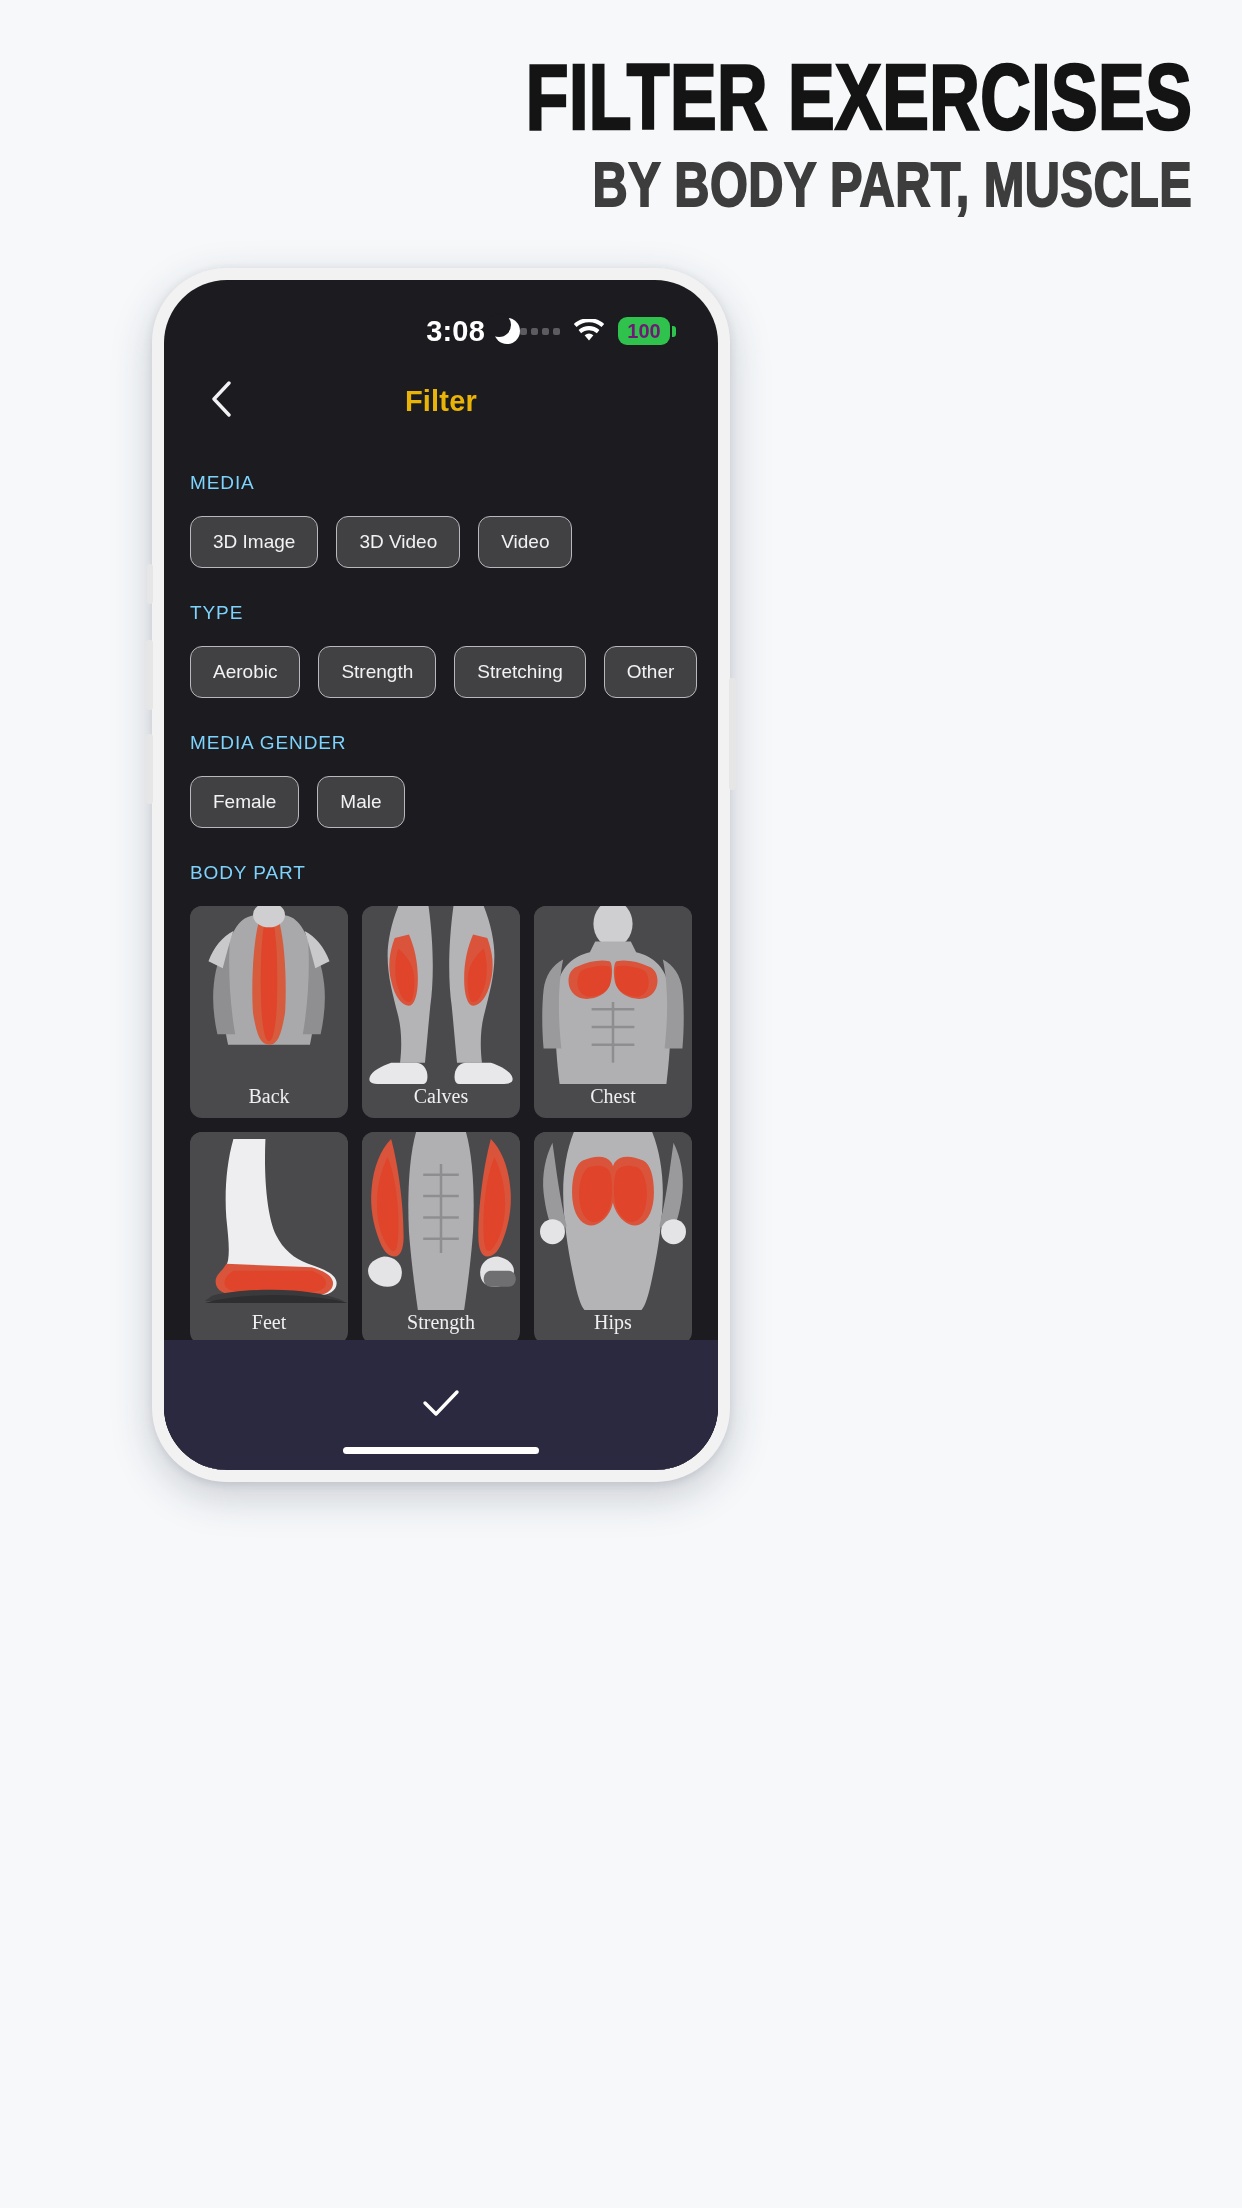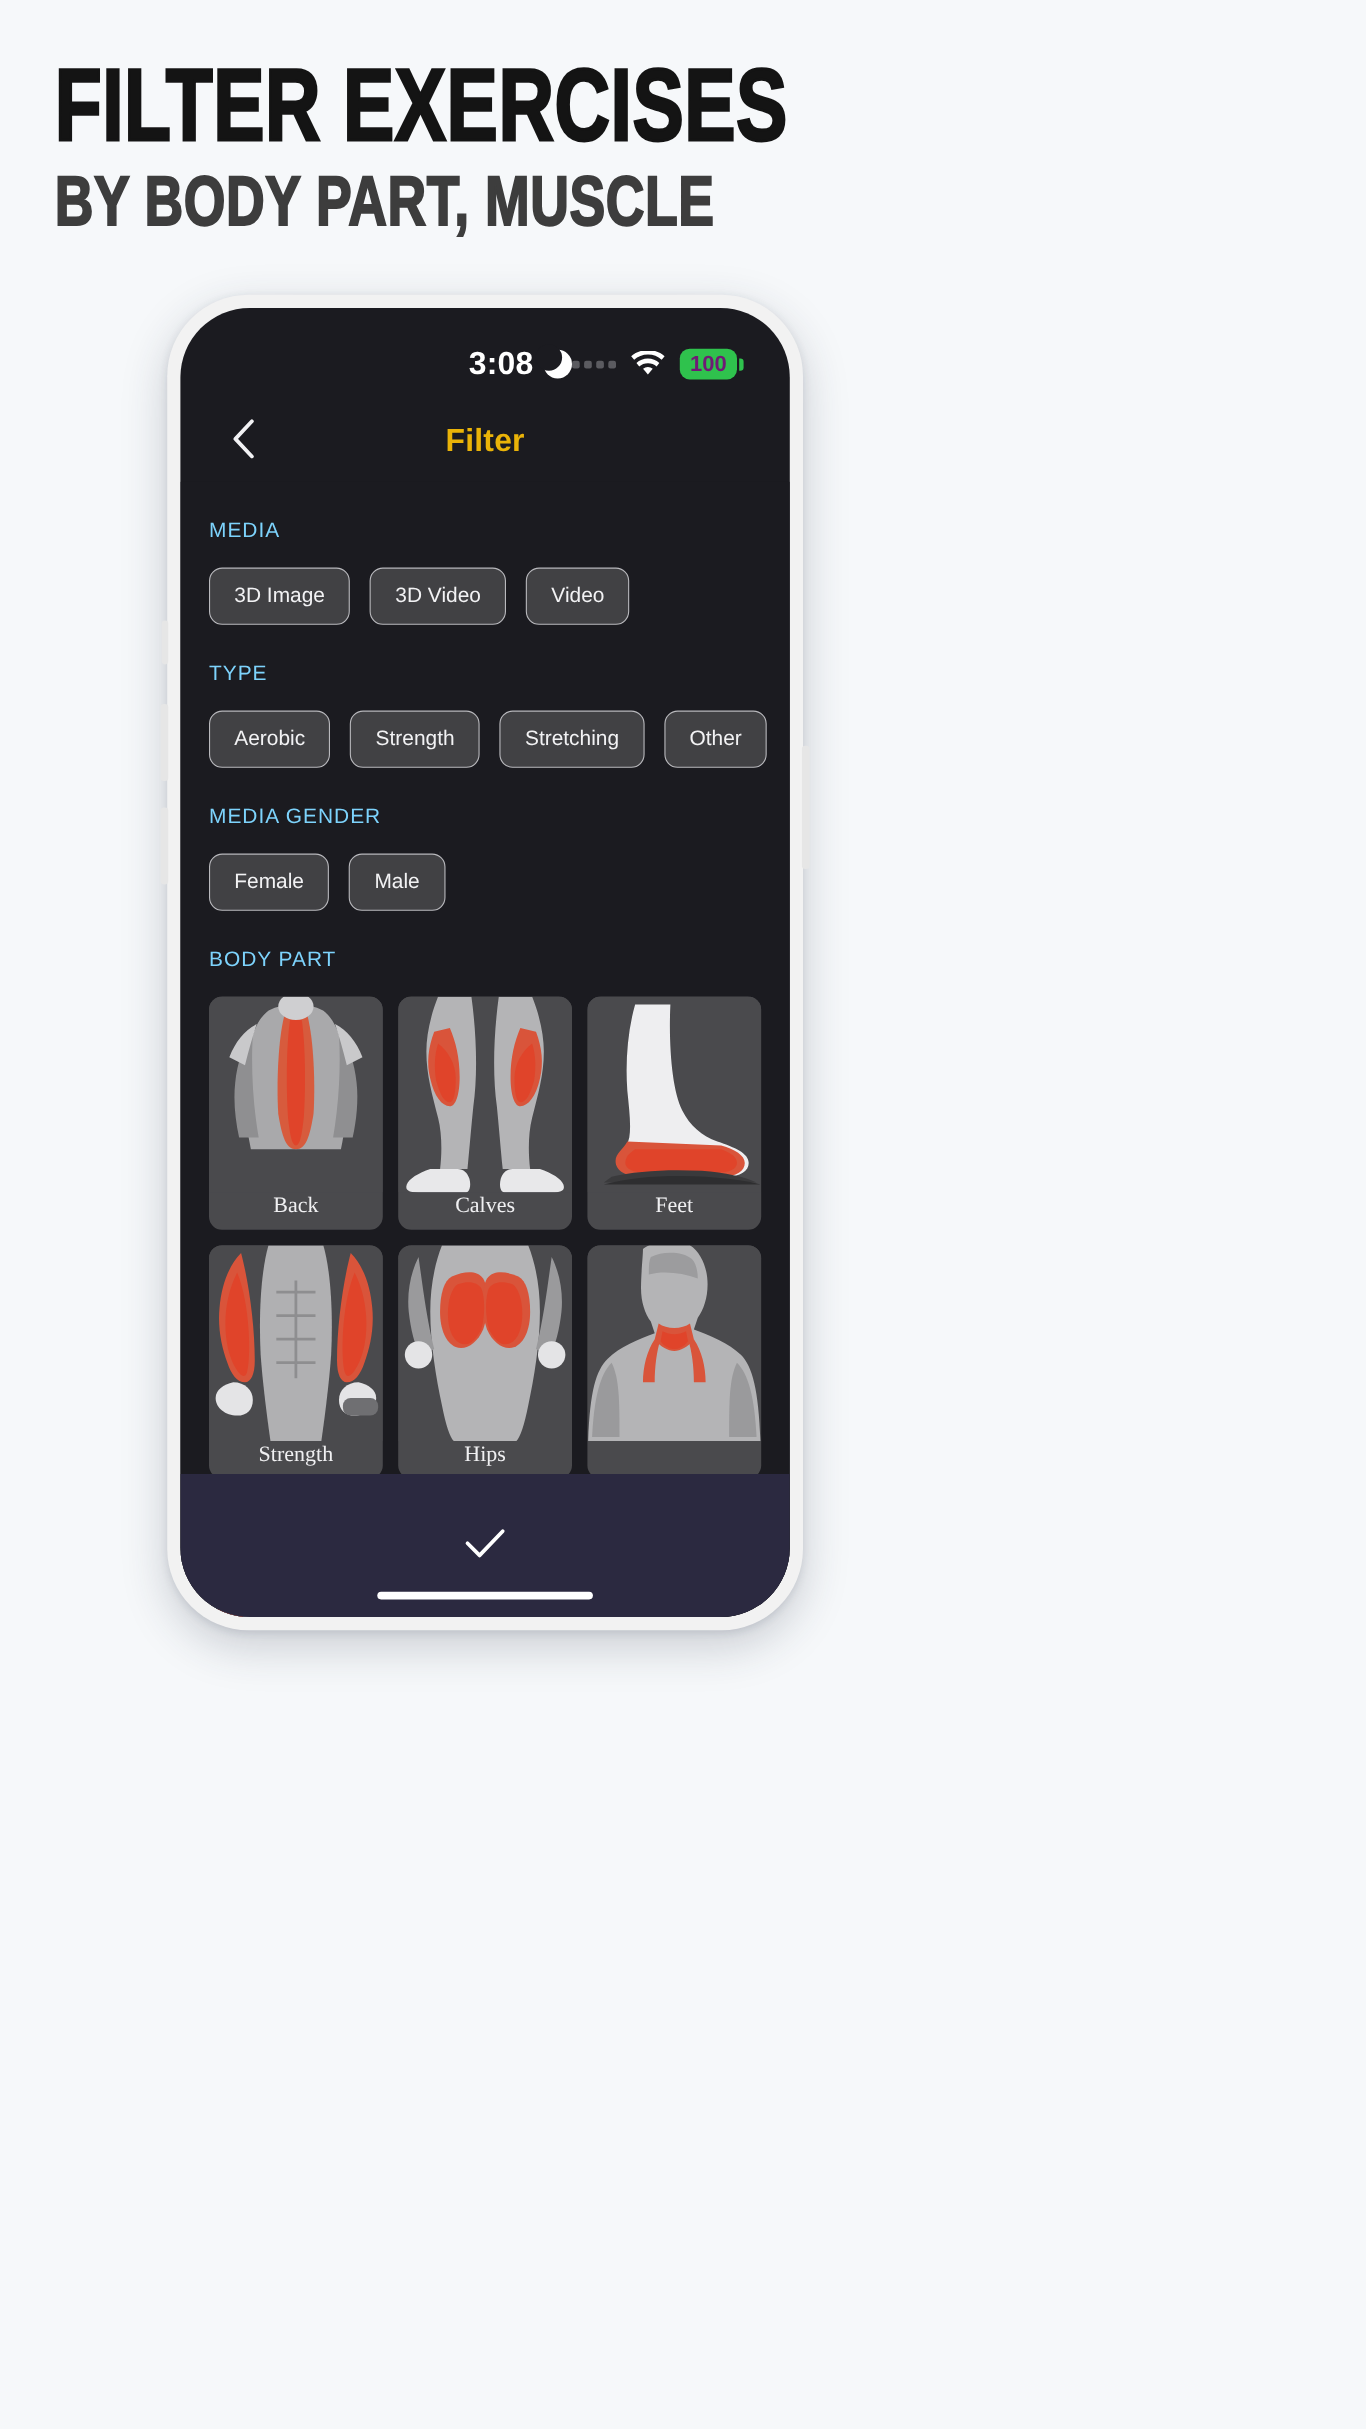--- a/index.html
+++ b/index.html
@@ -8,21 +8,21 @@
     background: #f6f8fa;
     font-family: "Liberation Sans", sans-serif;
     position: relative;
     overflow: hidden;
   }
 
   
   .promo {
     position: absolute;
     top: 52px; left: 0; right: 0;
-    text-align: left;
+    text-align: right;
   }
   .promo-title {
     font-family: "Liberation Sans", sans-serif;
     font-weight: 700;
     font-size: 76px;
     line-height: 0.98;
     letter-spacing: 0.5px;
     color: #141414;
     transform: scaleX(0.92) scaleY(1.22);
     transform-origin: center top;
@@ -327,20 +327,38 @@
               <path d="M76 18c3 8 4 16 2 24-2 9-6 14-10 14-3 0-5-6-5-15 0-10 2-18 5-25z" fill="#d9543a"></path>
               <path d="M26 24c-2 6-2 13-1 19 2 7 4 11 7 11 2 0 3-5 3-12 0-8-4-14-9-18z" fill="#e0442a"></path>
               <path d="M74 24c2 6 2 13 1 19-2 7-4 11-7 11-2 0-3-5-3-12 0-8 4-14 9-18z" fill="#e0442a"></path>
               <path d="M22 88c-6 2-11 5-12 8-1 3 1 4 6 4h24c2 0 3-3 2-7-1-3-3-5-6-5z" fill="#e8e8ea"></path>
               <path d="M78 88c6 2 11 5 12 8 1 3-1 4-6 4H60c-2 0-3-3-2-7 1-3 3-5 6-5z" fill="#e8e8ea"></path>
             </svg>
           </div>
           <div class="bp-label">Calves</div>
         </div>
 
+        <div class="bp-card">
+          <div class="bp-art">
+            <svg viewBox="0 0 100 100" preserveAspectRatio="xMidYMid slice" xmlns="http://www.w3.org/2000/svg">
+              <rect width="100" height="100" fill="#4a4a4d"></rect>
+              <ellipse cx="50" cy="10" rx="11" ry="13" fill="#cfcfd1"></ellipse>
+              <path d="M40 20h20l3 6c9 2 16 8 18 18 2 12 2 32-1 56H20c-3-24-3-44-1-56 2-10 9-16 18-18z" fill="#b0b0b2"></path>
+              <path d="M30 34c6-3 13-4 18-3 2 1 2 10 0 14-2 5-9 8-15 7-5-1-8-5-8-10 0-4 2-7 5-8z" fill="#d9543a"></path>
+              <path d="M70 34c-6-3-13-4-18-3-2 1-2 10 0 14 2 5 9 8 15 7 5-1 8-5 8-10 0-4-2-7-5-8z" fill="#d9543a"></path>
+              <path d="M33 36c5-2 11-3 15-2 1 1 1 8 0 11-2 4-7 6-12 6-4-1-6-4-6-8 0-3 1-6 3-7z" fill="#e0442a"></path>
+              <path d="M67 36c-5-2-11-3-15-2-1 1-1 8 0 11 2 4 7 6 12 6 4-1 6-4 6-8 0-3-1-6-3-7z" fill="#e0442a"></path>
+              <path d="M22 30c-6 3-10 9-11 17-1 9-1 22 0 33h10c-2-18-2-36 1-50z" fill="#9a9a9c"></path>
+              <path d="M78 30c6 3 10 9 11 17 1 9 1 22 0 33H79c2-18 2-36-1-50z" fill="#9a9a9c"></path>
+              <path d="M38 58h24M38 68h24M38 78h24" stroke="#8e8e90" stroke-width="1.4" fill="none"></path>
+              <path d="M50 54v34" stroke="#8e8e90" stroke-width="1.4" fill="none"></path>
+            </svg>
+          </div>
+          <div class="bp-label">Chest</div>
+        </div>
 
         <div class="bp-card">
           <div class="bp-art">
             <svg viewBox="0 0 100 100" preserveAspectRatio="xMidYMid slice" xmlns="http://www.w3.org/2000/svg">
               <rect width="100" height="100" fill="#4a4a4d"></rect>
               <path d="M30 4c-4 14-5 30-4 44 1 10 2 18 1 24-1 5-5 8-5 12 0 5 5 8 14 8h40c8 0 12-3 12-7 0-5-7-8-16-11-8-3-14-8-18-16-5-10-7-32-6-54z" fill="#eeeef0"></path>
               <path d="M26 74c-2 4-6 6-6 10 0 5 5 8 14 8h40c8 0 12-3 12-7 0-4-5-7-12-9z" fill="#d9543a"></path>
               <path d="M30 78h44c5 2 8 4 8 7 0 3-4 5-10 5H36c-7 0-11-2-11-5 0-3 2-5 5-7z" fill="#e0442a"></path>
               <path d="M18 92c12-3 30-4 46-3 12 1 22 3 28 6H14z" fill="#3a3a3c"></path>
               <path d="M14 96c14-4 34-5 52-4 12 1 22 2 28 4z" fill="#2e2e30"></path>

